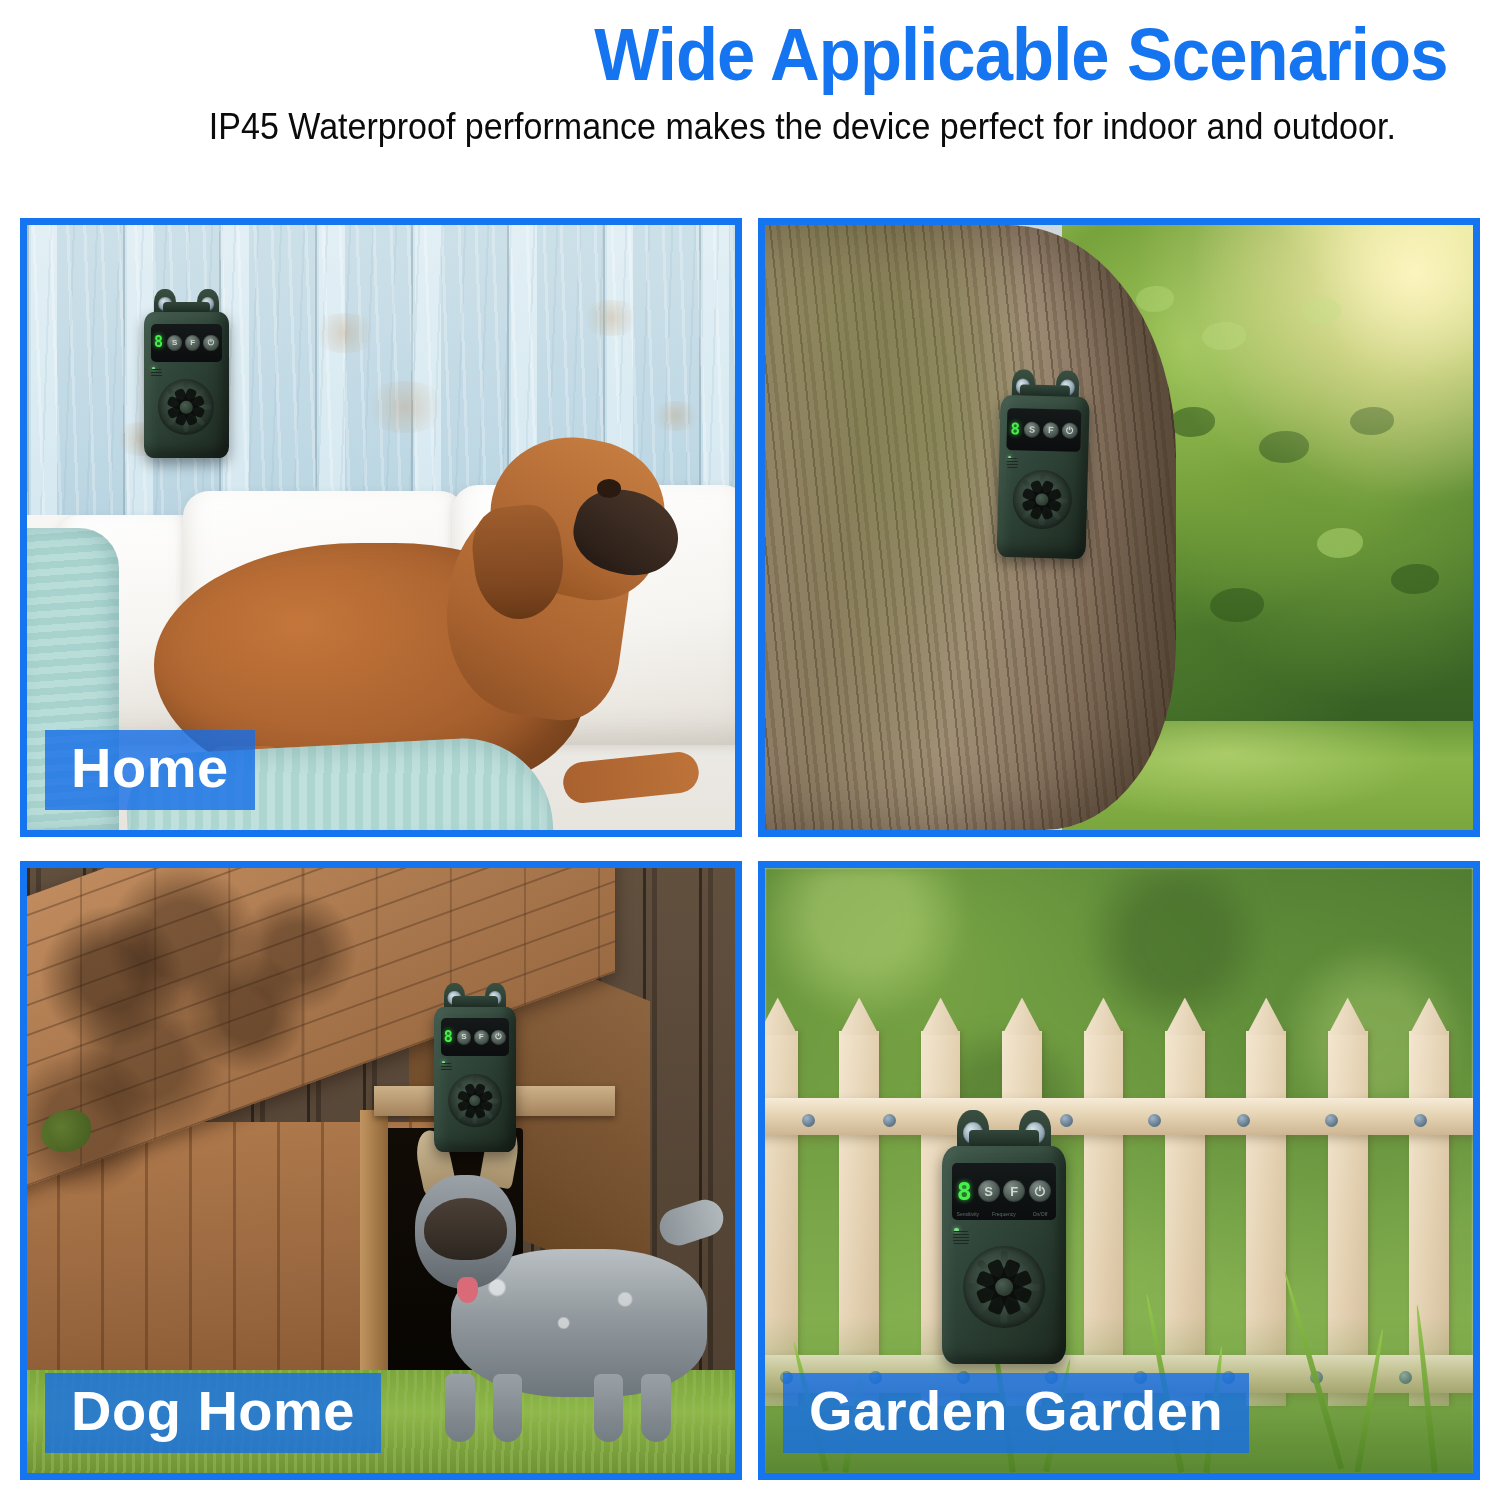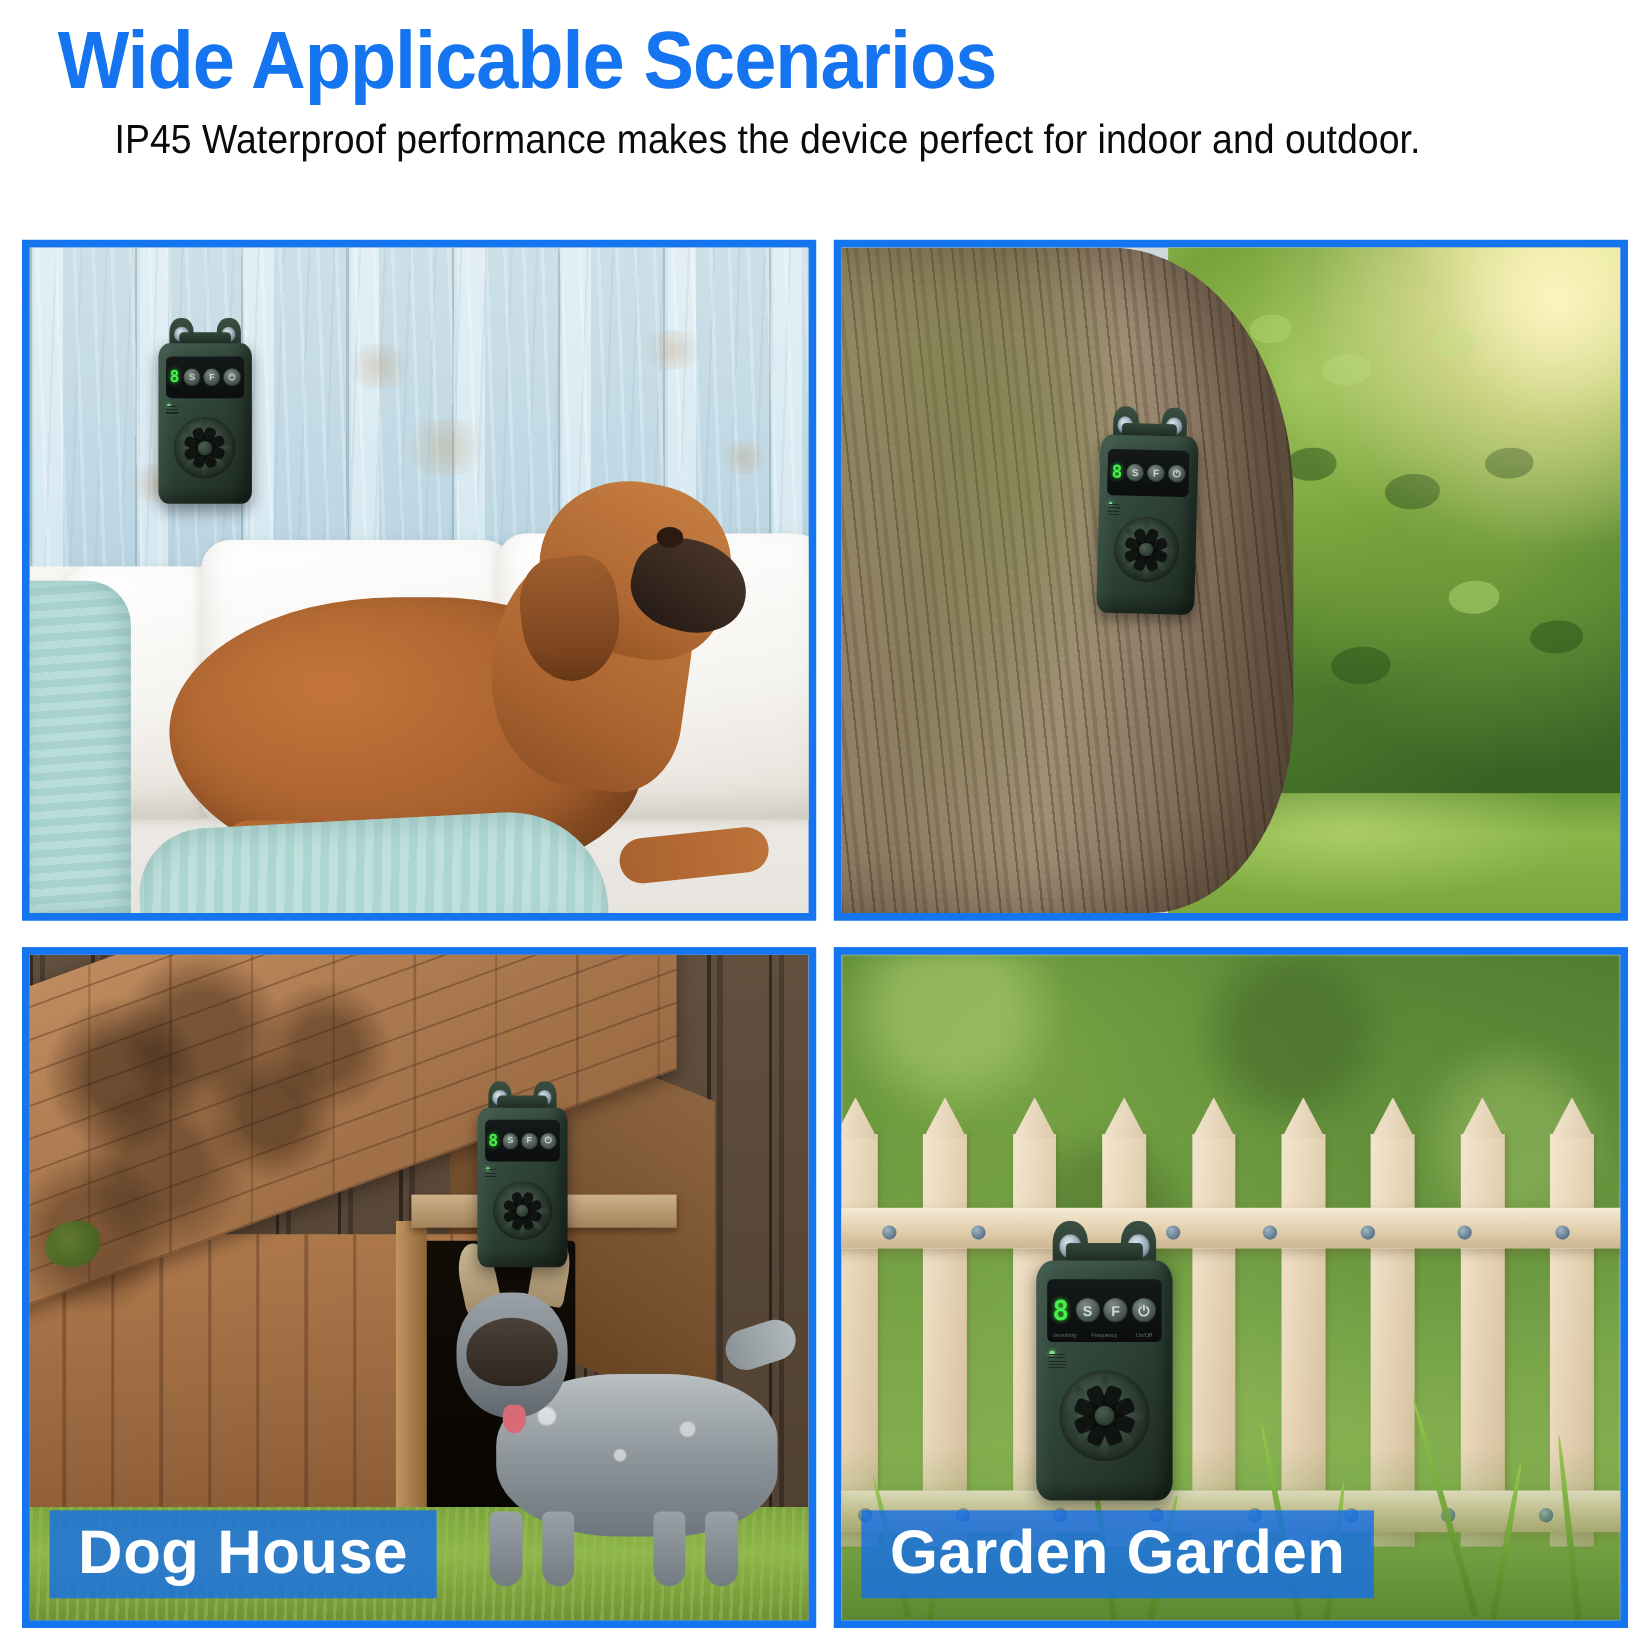--- a/index.html
+++ b/index.html
@@ -1,20 +1,20 @@
 <!DOCTYPE html>
 <html><head>
 <meta charset="utf-8">
 <style>
   * { margin:0; padding:0; box-sizing:border-box; }
   html,body { width:1500px; height:1500px; background:#ffffff; }
   body { font-family:"Liberation Sans", sans-serif; overflow:hidden; }
 
   
-  .header { width:1500px; padding-top:14px; text-align:left; }
+  .header { width:1500px; padding-top:14px; text-align:right; }
   .title {
     font-family:"Liberation Sans", sans-serif;
     font-weight:bold;
     font-size:74px;
     line-height:82px;
     color:#1574F0;
     letter-spacing:-1px;
     transform:scaleX(0.93);
   }
   .subtitle {
@@ -538,20 +538,23 @@
               <div class="spk-slot" style="transform:translate(-50%,0) rotate(247deg);"></div>
               <div class="spk-slot" style="transform:translate(-50%,0) rotate(292deg);"></div>
               <div class="spk-slot" style="transform:translate(-50%,0) rotate(337deg);"></div>
               <div class="spk-hub"></div>
             </div>
           </div>
         </div>
       </div>
     </div>
 
+    <div class="caption">
+      <span>Home</span>
+    </div>
   </div>
 
   <div class="panel">
     <div class="scene">
       <div class="foliage">
         <div class="foliage-leaves">
           <i class="lt" style="left:18%;top:10%;width:38px;height:26px;"></i>
           <i class="lt" style="left:34%;top:16%;width:44px;height:28px;"></i>
           <i style="left:26%;top:30%;width:46px;height:30px;"></i>
           <i class="lt" style="left:58%;top:12%;width:40px;height:26px;"></i>
@@ -676,21 +679,21 @@
               <div class="spk-slot" style="transform:translate(-50%,0) rotate(292deg);"></div>
               <div class="spk-slot" style="transform:translate(-50%,0) rotate(337deg);"></div>
               <div class="spk-hub"></div>
             </div>
           </div>
         </div>
       </div>
     </div>
 
     <div class="caption">
-      <span>Dog House</span>
+      <span>Dog Home</span>
     </div>
   </div>
 
   <div class="panel">
     <div class="scene">
       <div class="gf-bg"></div>
       <div class="gf-blur"></div>
 
       <div class="picket" style="left:-1%;"></div>
       <div class="picket" style="left:10.5%;"></div>

